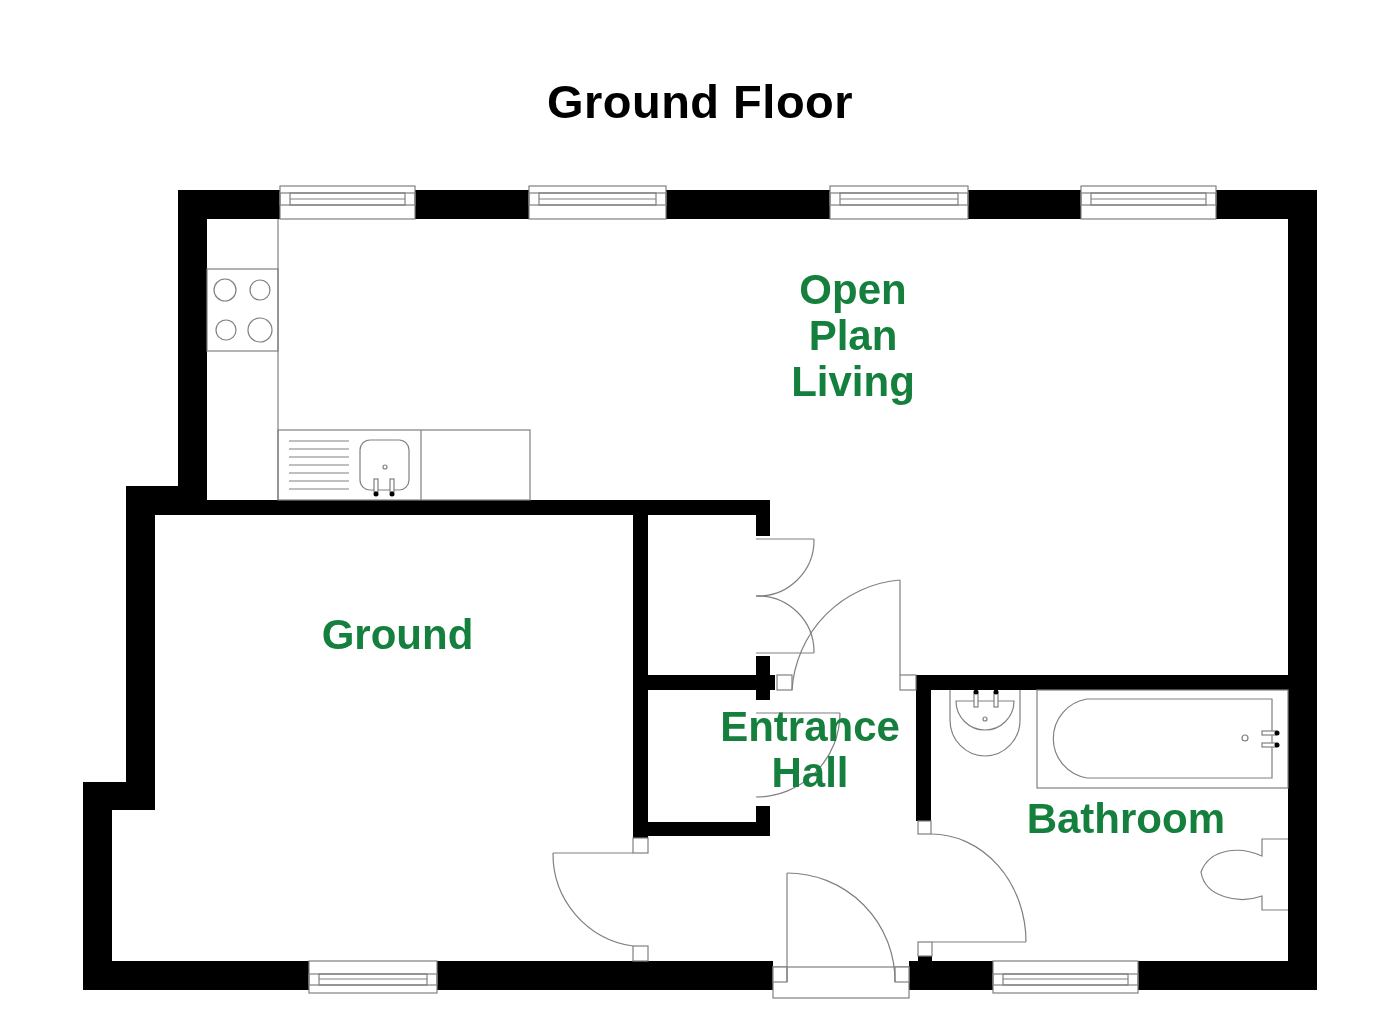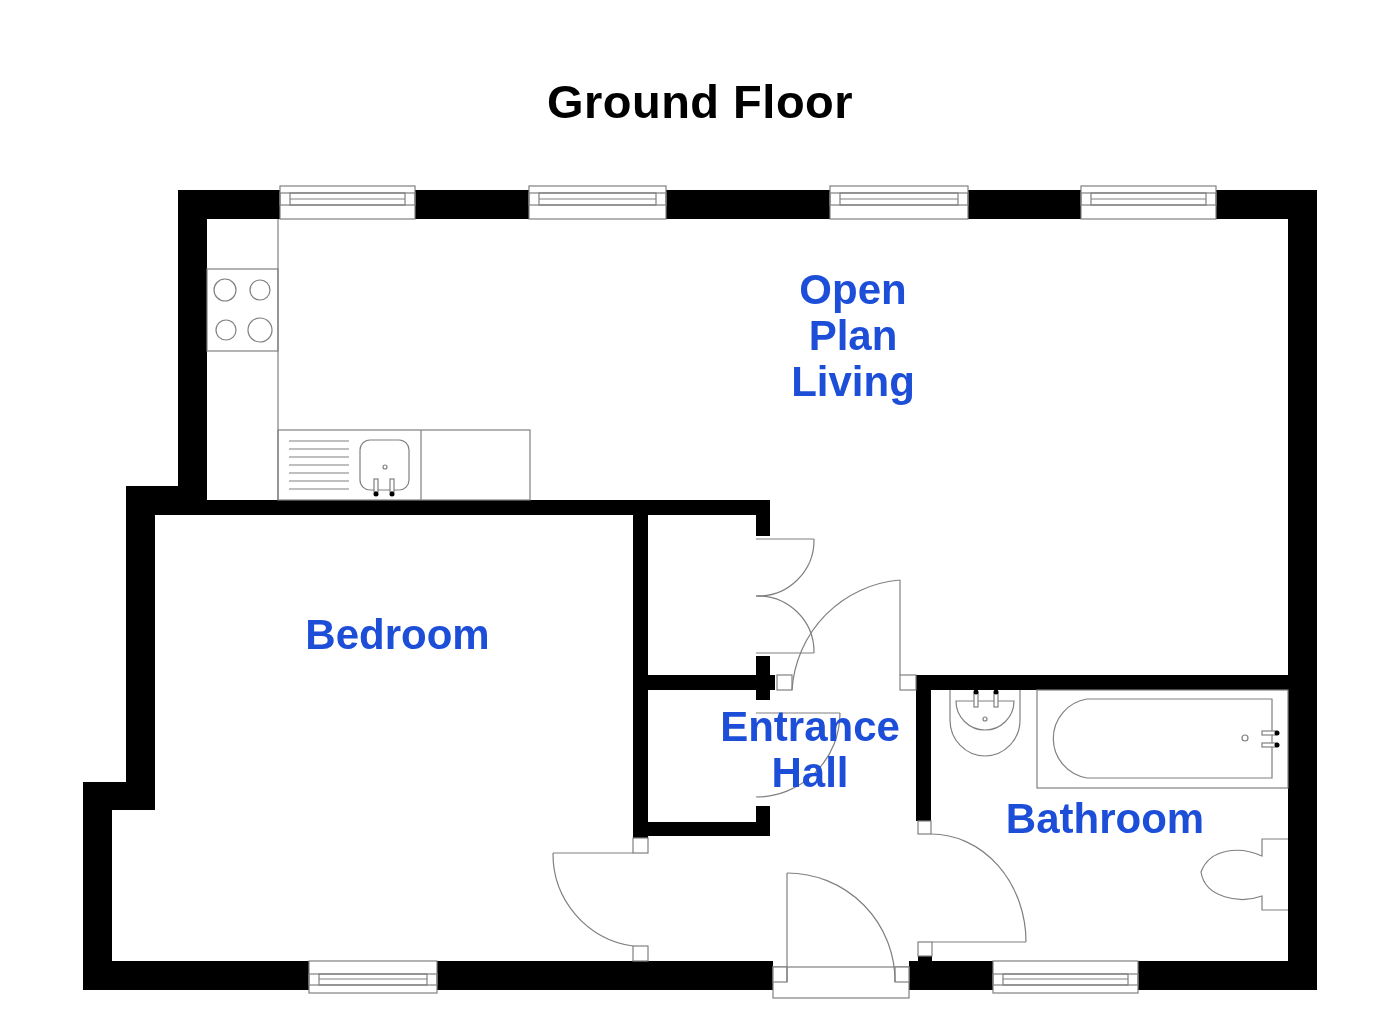--- a/index.html
+++ b/index.html
@@ -3,21 +3,21 @@
 <meta charset="utf-8">
 <style>
   html, body { margin: 0; padding: 0; background: #ffffff; }
   body { width: 1400px; height: 1018px; position: relative; overflow: hidden; font-family: "Liberation Sans", sans-serif; }
   .title { position: absolute; left: 0; width: 1400px; top: 74px; text-align: center; font-size: 47px; font-weight: bold; color: #000; letter-spacing: 0.5px; }
   svg.plan { position: absolute; left: 0; top: 0; }
   .wall { fill: #000; }
   .ln { fill: none; stroke: #808080; stroke-width: 1.2; }
   .lnw { fill: #fff; stroke: #808080; stroke-width: 1.2; }
   .tap { fill: #000; }
-  .label { position: absolute; font-size: 42px; font-weight: bold; color: #1d4ed8; text-align: center; line-height: 46px; white-space: pre-line; }
+  .label { position: absolute; font-size: 42px; font-weight: bold; color: #15803d; text-align: center; line-height: 46px; white-space: pre-line; }
 </style>
 </head>
 <body>
 
 <div class="title">Ground Floor</div>
 
 <svg class="plan" width="1400" height="1018" viewBox="0 0 1400 1018">
 
   <g>
 
@@ -197,16 +197,16 @@
     </g>
     <g>
       <path class="ln" d="M1288 839 L1262 839 L1262 856 C 1240 846, 1210 848, 1201 872 C 1205 898, 1240 904, 1262 896 L1262 910 L1288 910"></path>
     </g>
   </g>
 </svg>
 
 <div class="label" style="left:753px; top:267px; width:200px;">Open
 Plan
 Living</div>
-<div class="label" style="left:270px; top:612px; width:255px;">Bedroom</div>
+<div class="label" style="left:270px; top:612px; width:255px;">Ground</div>
 <div class="label" style="left:700px; top:704px; width:220px;">Entrance
 Hall</div>
-<div class="label" style="left:985px; top:796px; width:240px;">Bathroom</div>
+<div class="label" style="left:985px; top:796px; width:240px;text-align:right;">Bathroom</div>
 
 </body></html>

